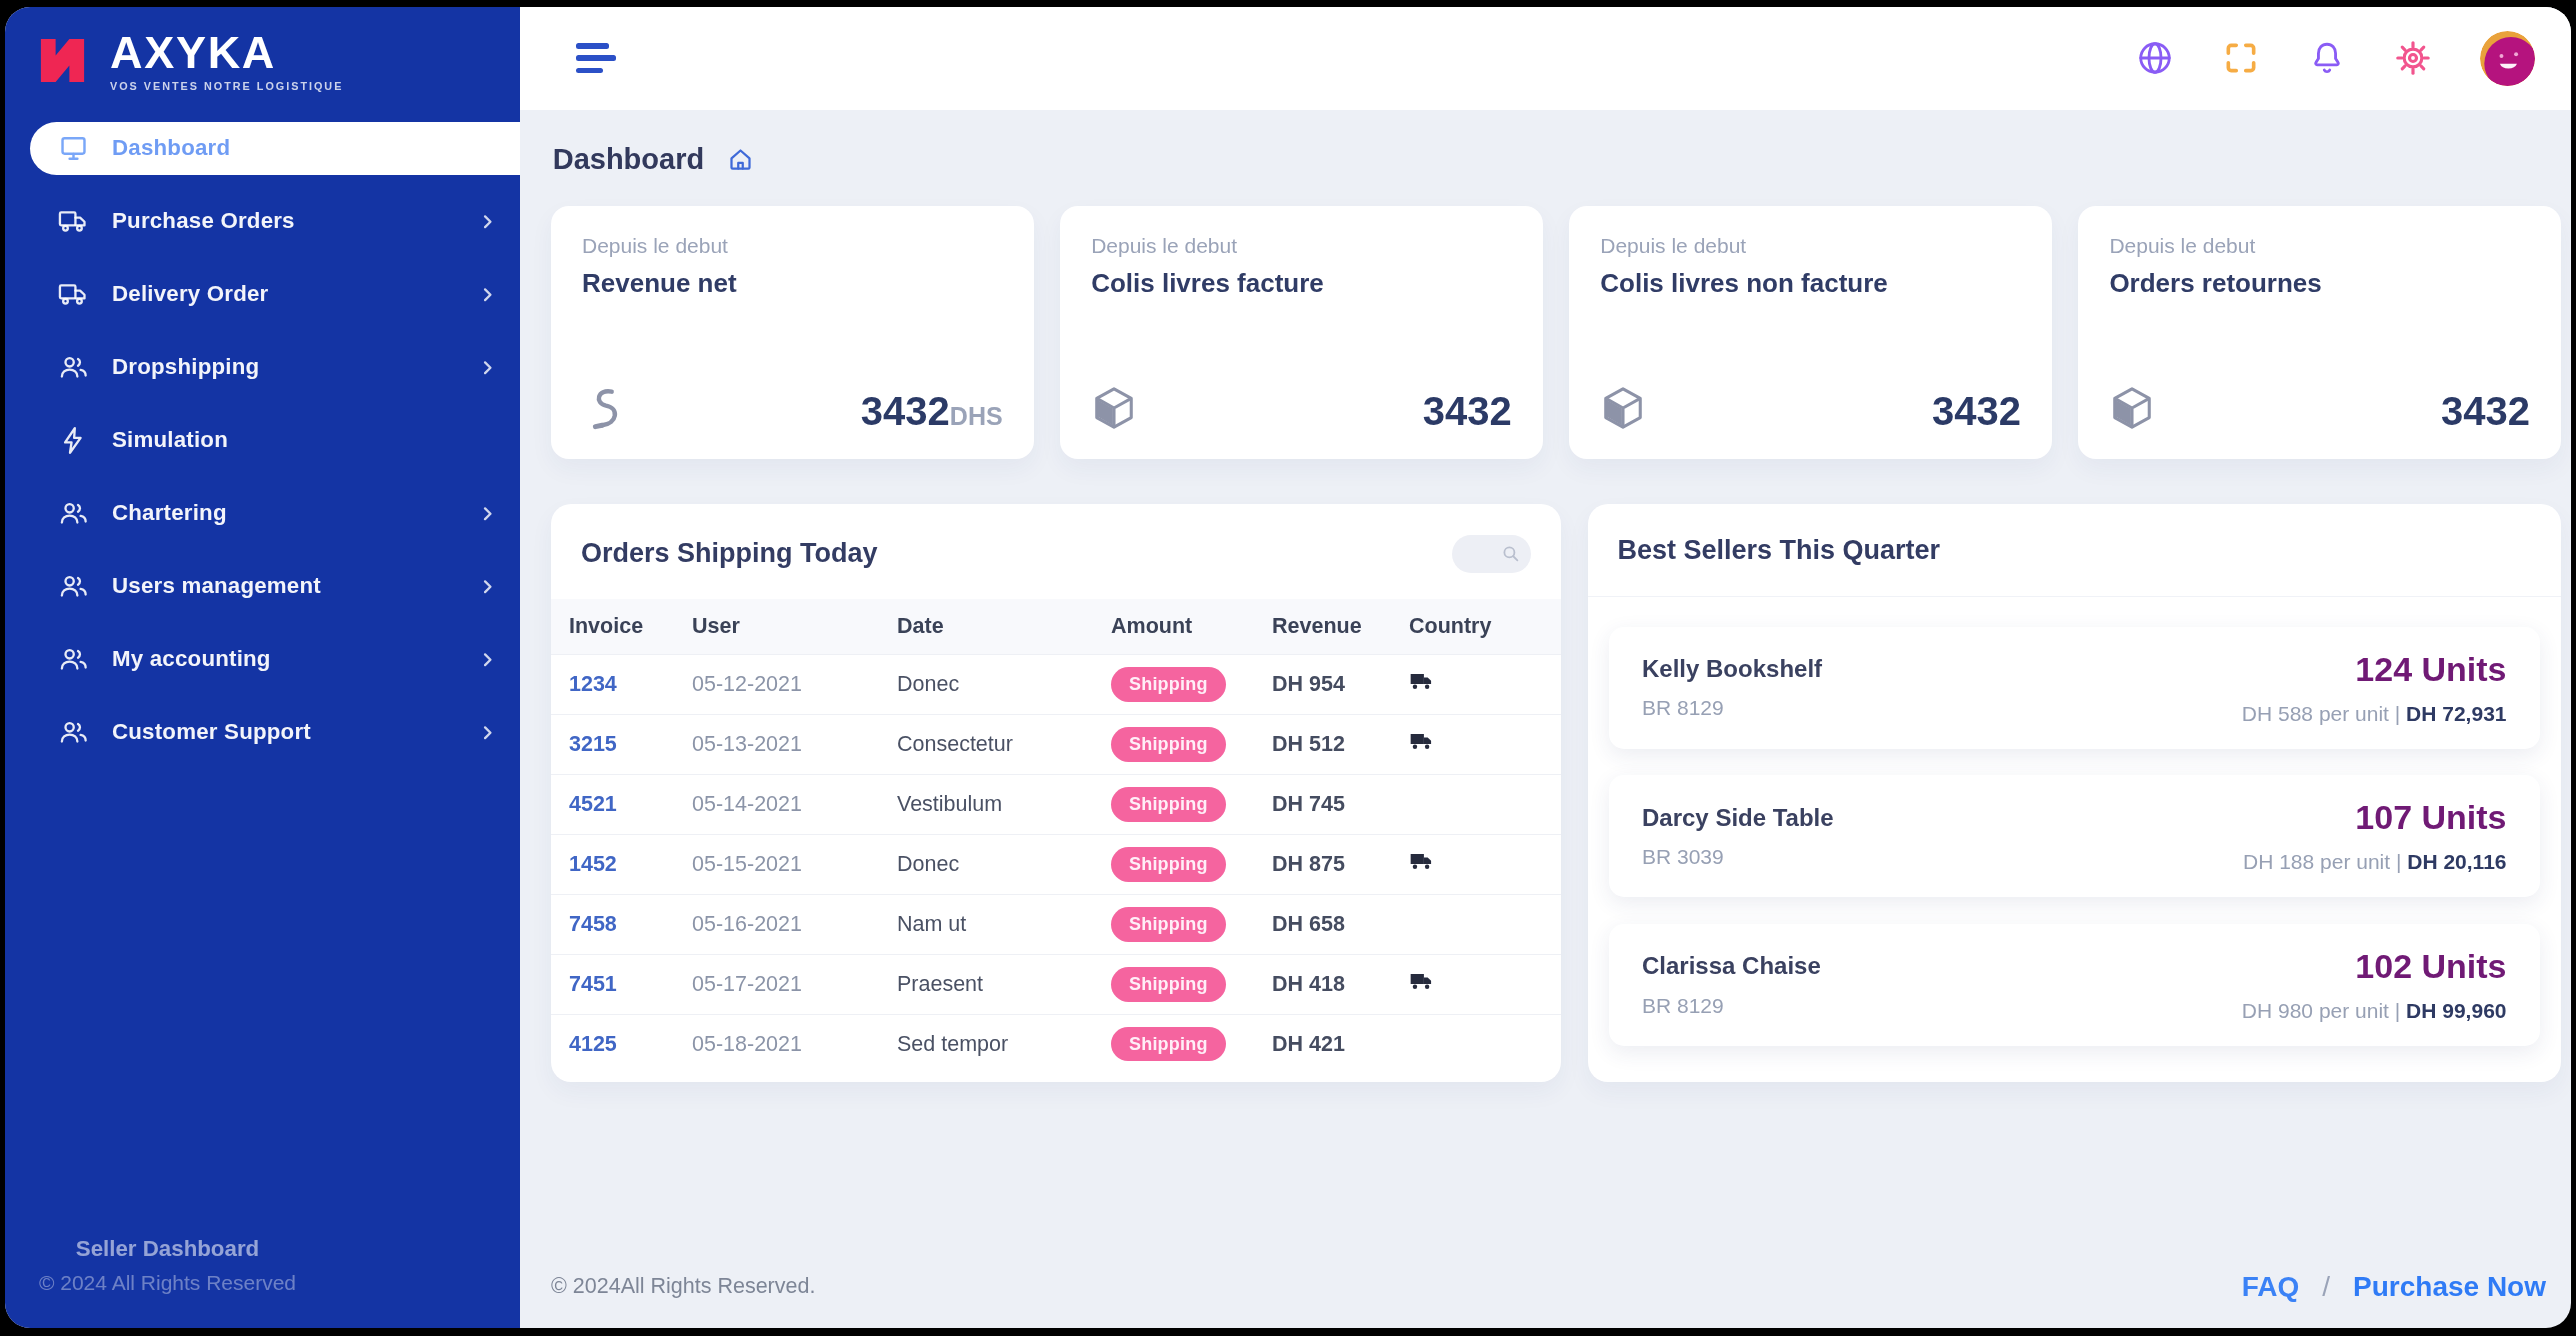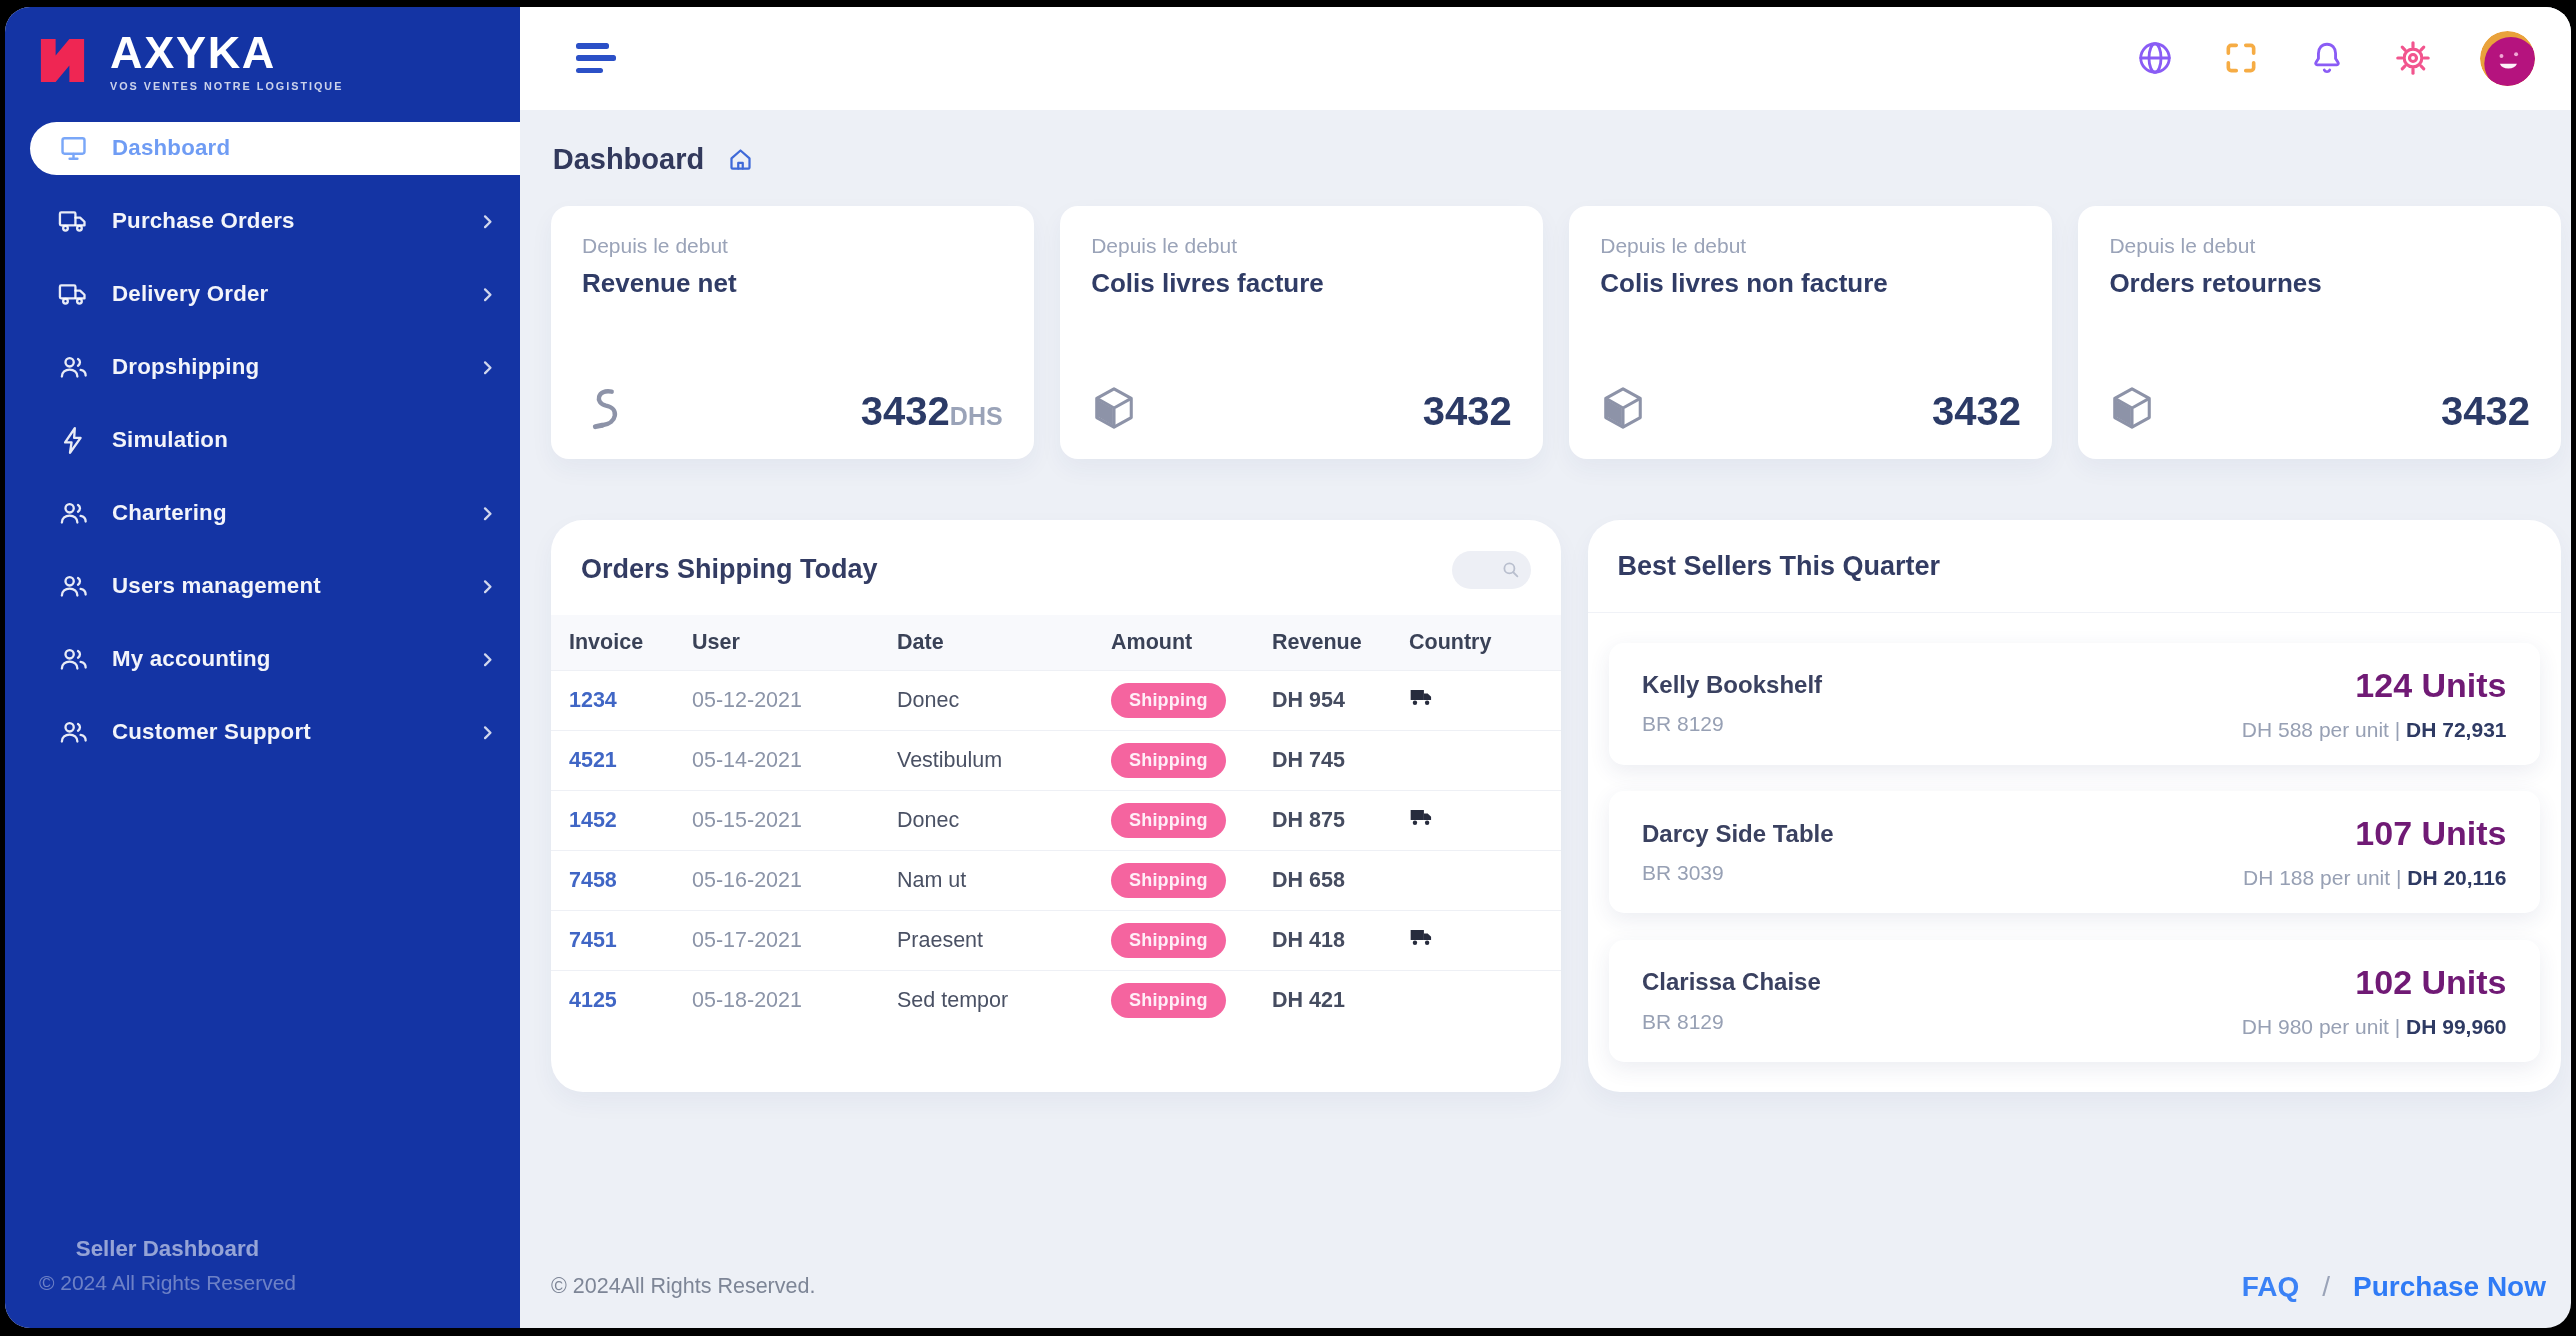--- a/index.html
+++ b/index.html
@@ -53,21 +53,21 @@
   .card { background:#fff; border-radius:18px; flex:1; height:253px; box-shadow:0 10px 23px rgba(45,58,110,.05); padding:28px 31px; box-sizing:border-box; display:flex; flex-direction:column; }
   .card-sub { color:#9aa3b8; font-size:21px; }
   .card-title { color:#303c66; font-size:26px; font-weight:700; margin-top:10px; }
   .card-bottom { margin-top:auto; display:flex; align-items:flex-end; justify-content:space-between; }
   .card-icon { width:46px; height:46px; color:#8d93a8; }
   .card-value { font-size:40px; font-weight:800; color:#2b3a66; line-height:1; }
   .card-unit { font-size:25px; font-weight:700; color:#9aa3b8; }
 
   
   .panels { display:flex; gap:26.5px; margin-top:45px; align-items:stretch; }
-  .panel { background:#fff; border-radius:32px; box-shadow:0 10px 23px rgba(45,58,110,.05);margin-top:16px; }
+  .panel { background:#fff; border-radius:20px; box-shadow:0 10px 23px rgba(45,58,110,.05); }
   .panel.orders { flex:0 0 1010px; width:1010px; overflow:hidden; padding-bottom:8.3px; box-sizing:border-box; }
   .panel.sellers { flex:1; box-sizing:border-box; }
 
   .orders-head { display:flex; align-items:center; justify-content:space-between; padding:31px 30px 26.5px; }
   .panel-title { font-size:27px; font-weight:700; color:#333c63; }
   .search-pill { width:79px; height:38px; border-radius:19px; background:#edeff5; display:flex; align-items:center; justify-content:flex-end; padding-right:10px; box-sizing:border-box; cursor:pointer; }
   .search-pill svg { width:21.5px; height:21.5px; color:#b9bfce; }
 
   table.orders-table { width:100%; border-collapse:collapse; table-layout:fixed; }
   .orders-table thead tr { background:#f8f9fc; }
@@ -402,20 +402,30 @@
                 <th>Country</th>
               </tr>
             </thead>
             <tbody>
               <tr>
                 <td class="inv">1234</td>
                 <td class="usr">05-12-2021</td>
                 <td class="dnm">Donec</td>
                 <td><span class="pill">Shipping</span></td>
                 <td class="amt">DH 954</td>
+                <td class="truck-cell"><svg viewBox="0 0 32 32" width="26.5" height="26.5">
+                      <use href="#i-truck-solid"></use>
+                    </svg></td>
+              </tr>
+              <tr>
+                <td class="inv">3215</td>
+                <td class="usr">05-13-2021</td>
+                <td class="dnm">Consectetur</td>
+                <td><span class="pill">Shipping</span></td>
+                <td class="amt">DH 512</td>
                 <td class="truck-cell"><svg viewBox="0 0 32 32" width="26.5" height="26.5">
                       <use href="#i-truck-solid"></use>
                     </svg></td>
               </tr>
               <tr>
                 <td class="inv">4521</td>
                 <td class="usr">05-14-2021</td>
                 <td class="dnm">Vestibulum</td>
                 <td><span class="pill">Shipping</span></td>
                 <td class="amt">DH 745</td>

